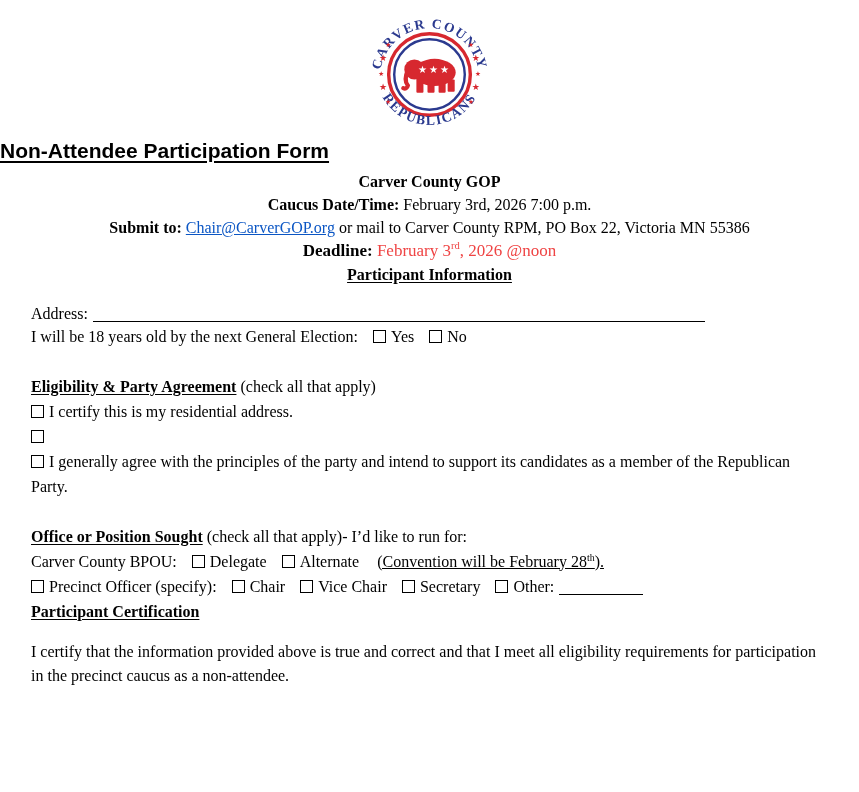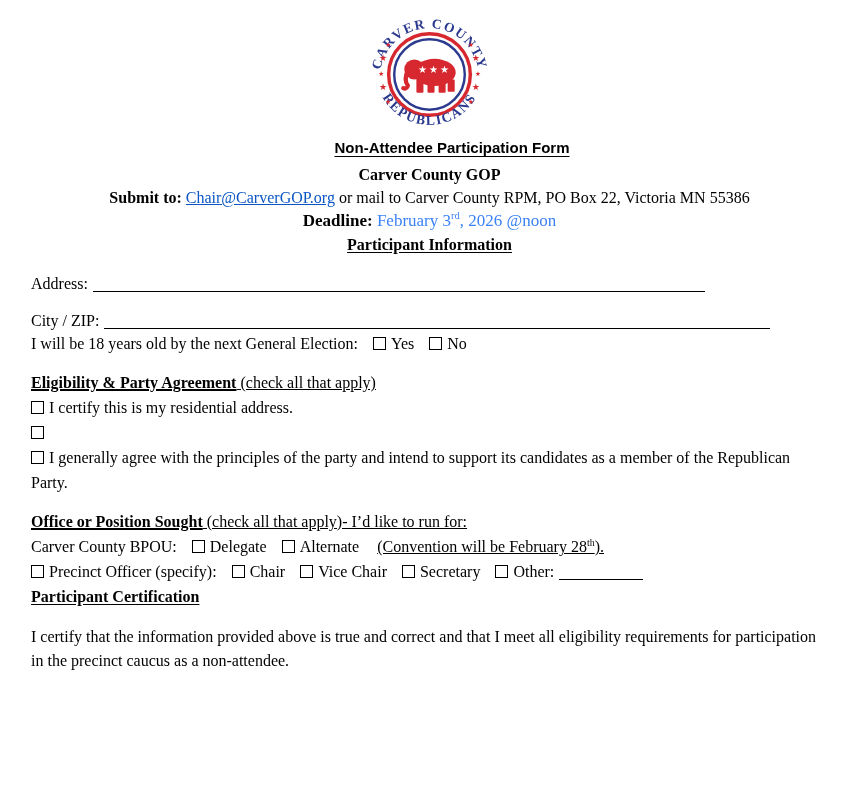--- a/index.html
+++ b/index.html
@@ -13,35 +13,33 @@
   }
   .content{padding:0 31px;width:797px;}
 
   
   .logo-wrap{text-align:center;padding-top:13px;height:123px;}
   .logo-wrap svg{display:inline-block;}
 
   
   .form-title{
     margin-top:3px;
-    text-align:center;
     font-family:"Liberation Sans",sans-serif;
     font-weight:bold;
-    font-size:15px;
+    font-size:21px;
     text-decoration:underline;
     text-underline-offset:3px;
-    margin-left:45px;
   }
 
   
   .hdr{font-size:16px;line-height:23px;margin-top:7px;text-align:center;}
   .hdr .line{white-space:nowrap;}
   b{font-weight:bold;}
   .deadline-line{font-size:17px;line-height:24px;}
-  .red{color:#3b82f6;}
+  .red{color:#ef4444;}
   .link{color:#0b56c4;text-decoration:underline;cursor:pointer;}
   sup{font-size:0.62em;vertical-align:super;line-height:0;}
 
   .section-head{
     font-weight:bold;
     text-decoration:underline;
     text-underline-offset:2px;
   }
   .head-line{font-size:16px;line-height:23px;}
 
@@ -68,21 +66,21 @@
   .cb{
     display:inline-block;
     width:11px;height:11px;
     border:1.3px solid #000;
     vertical-align:-1px;
     margin-right:5px;
     background:#fff;
   }
   .cb.opt{margin-left:11px;}
 
-  .sect{margin-top:14px;text-decoration:underline;}
+  .sect{margin-top:25px;}
   .sect-note{font-size:16px;}
   .item{font-size:16px;line-height:25px;}
 
   .office-line{font-size:16px;line-height:25px;}
 
   .cert-head{font-size:16px;line-height:25px;}
   .cert-text{margin-top:16px;font-size:16px;line-height:24px;}
 </style>
 </head>
 <body>
@@ -140,30 +138,28 @@
       </g>
     </svg>
   </div>
 
   <div class="form-title">Non-Attendee Participation Form</div>
 
   <div class="content">
 
     <div class="hdr">
       <div class="line"><b>Carver County GOP</b></div>
+      <div class="line"><b>Caucus Date/Time:</b><span> February 3rd, 2026 7:00 p.m.</span></div>
       <div class="line"><b>Submit to:</b> <span class="link">Chair@CarverGOP.org</span><span> or mail to Carver County RPM, PO Box 22, Victoria MN 55386</span></div>
       <div class="line deadline-line"><b>Deadline:</b><span class="red"><span> February 3</span><sup>rd</sup><span>, 2026 @noon</span></span></div>
       <div class="line head-line"><span class="section-head">Participant Information</span></div>
     </div>
 
     <div class="field-row">
       <span>Address:</span><span class="blank b-addr"></span>
-    </div>
-    <div class="field-row">
-      <span>City / ZIP:</span><span class="blank b-city"></span>
     </div>
     <div class="age-row">
       <span>I will be 18 years old by the next General Election:</span>
       <span class="cb opt"></span><span>Yes</span>
       <span class="cb opt"></span><span>No</span>
     </div>
 
     <div class="sect item">
       <span class="section-head">Eligibility &amp; Party Agreement</span><span class="sect-note"> (check all that apply)</span>
     </div>

